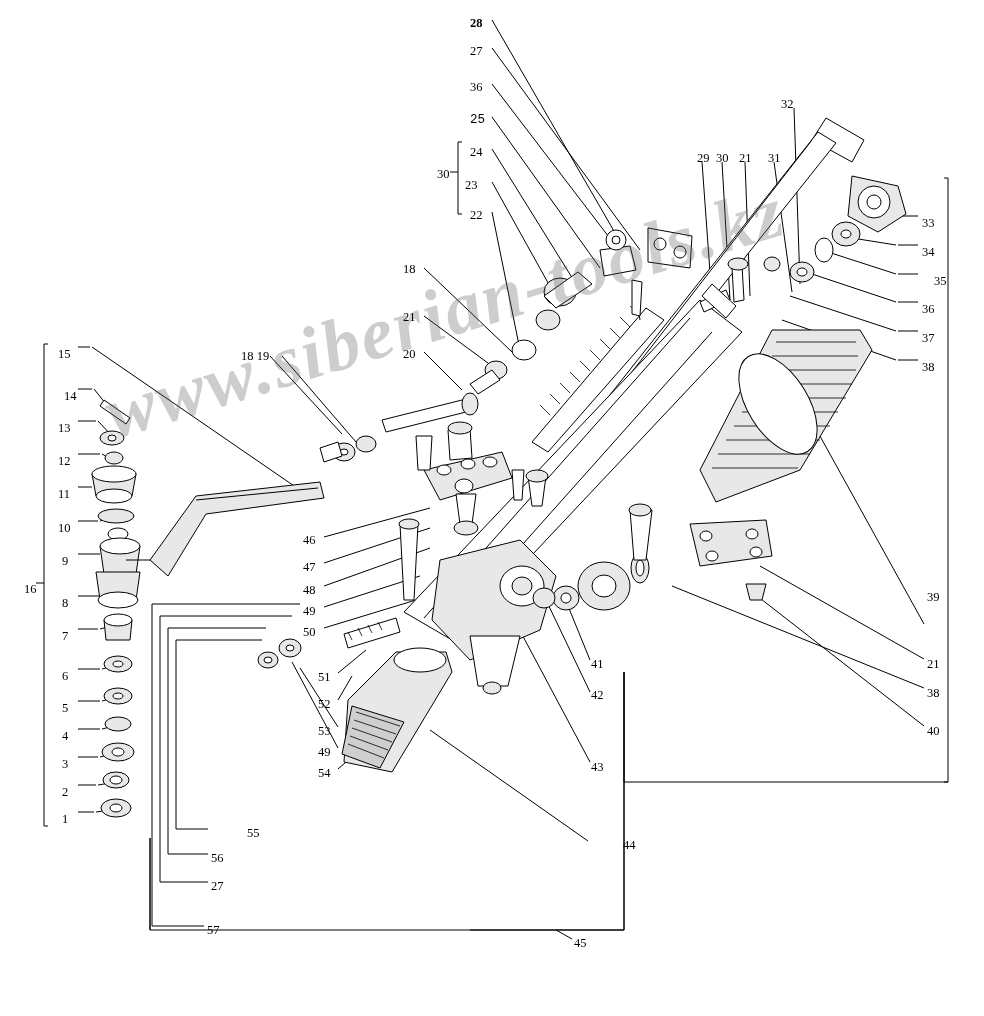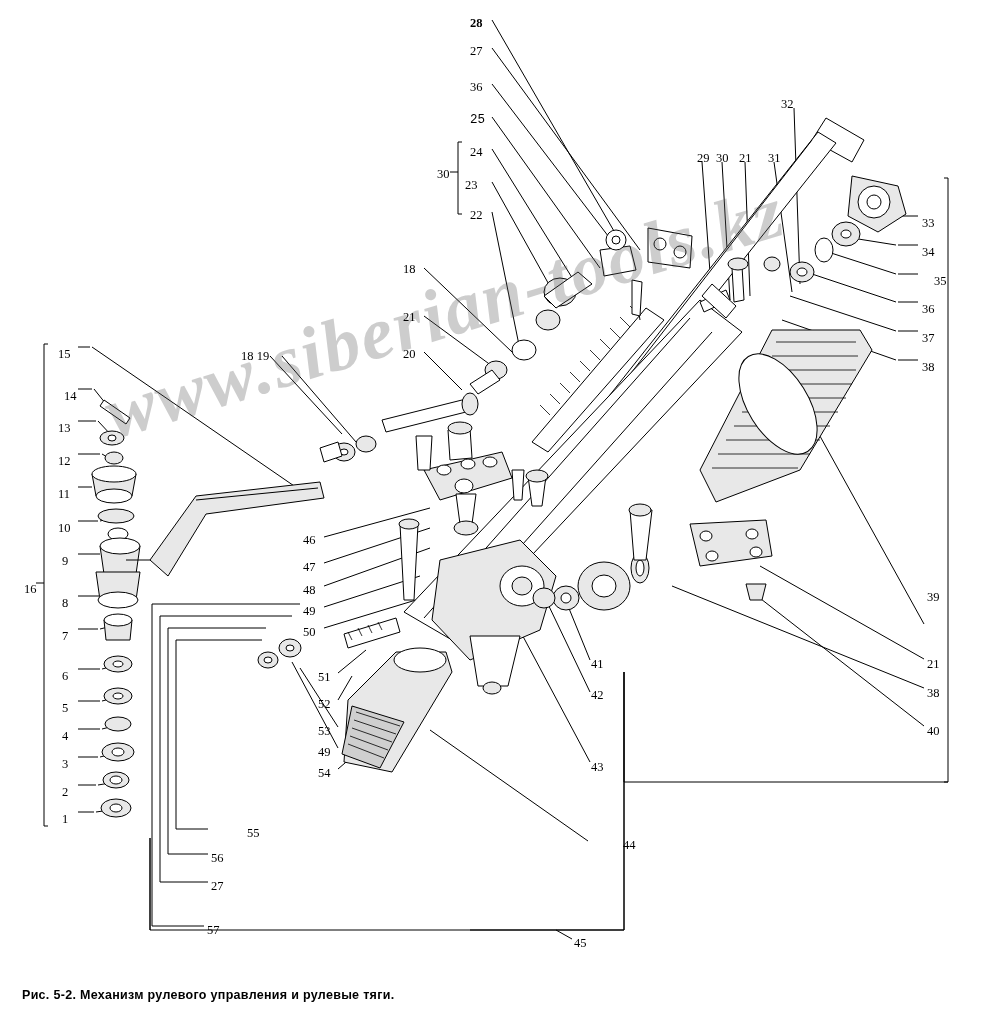--- a/index.html
+++ b/index.html
@@ -460,14 +460,13 @@
       <div class="num" style="left: 927px; top: 657px;">21</div>
       <div class="num" style="left: 927px; top: 686px;">38</div>
       <div class="num" style="left: 927px; top: 724px;">40</div>
       <div class="num" style="left: 211px; top: 826px; margin-left: 36px;">55</div>
       <div class="num" style="left: 211px; top: 851px;">56</div>
       <div class="num" style="left: 211px; top: 879px;">27</div>
       <div class="num" style="left: 207px; top: 923px;">57</div>
       <div class="num" style="left: 574px; top: 936px;">45</div>
     </div>
 
-  <div class="caption">Рис. 5-2. Механизм рулевого управления и рулевые тяги.</div>
 </div>
 
 </body></html>

